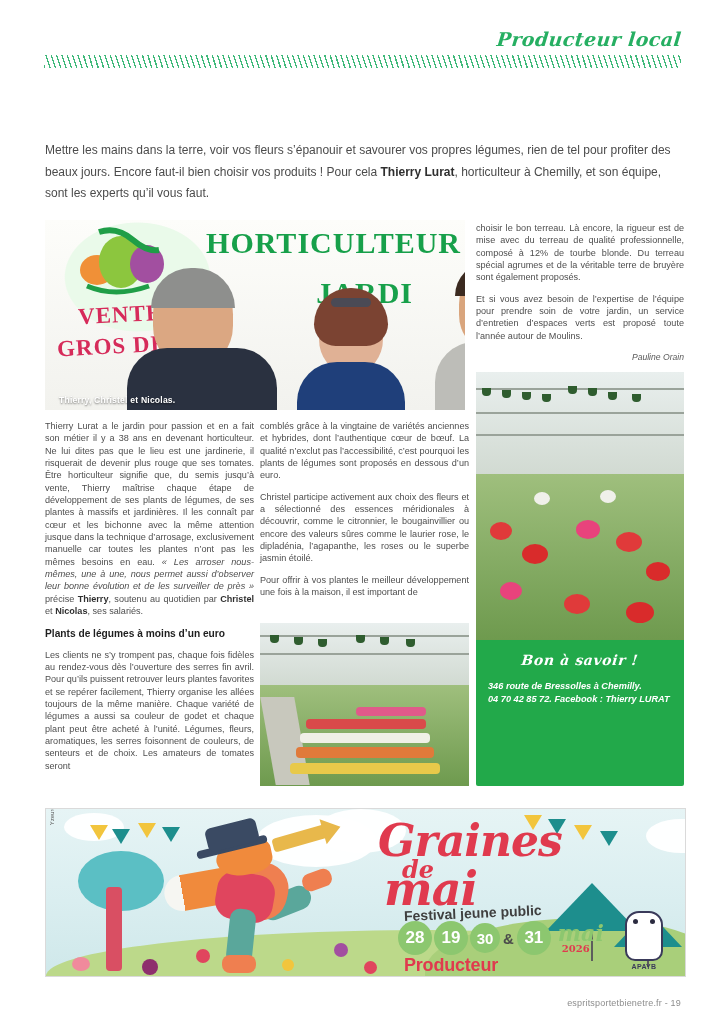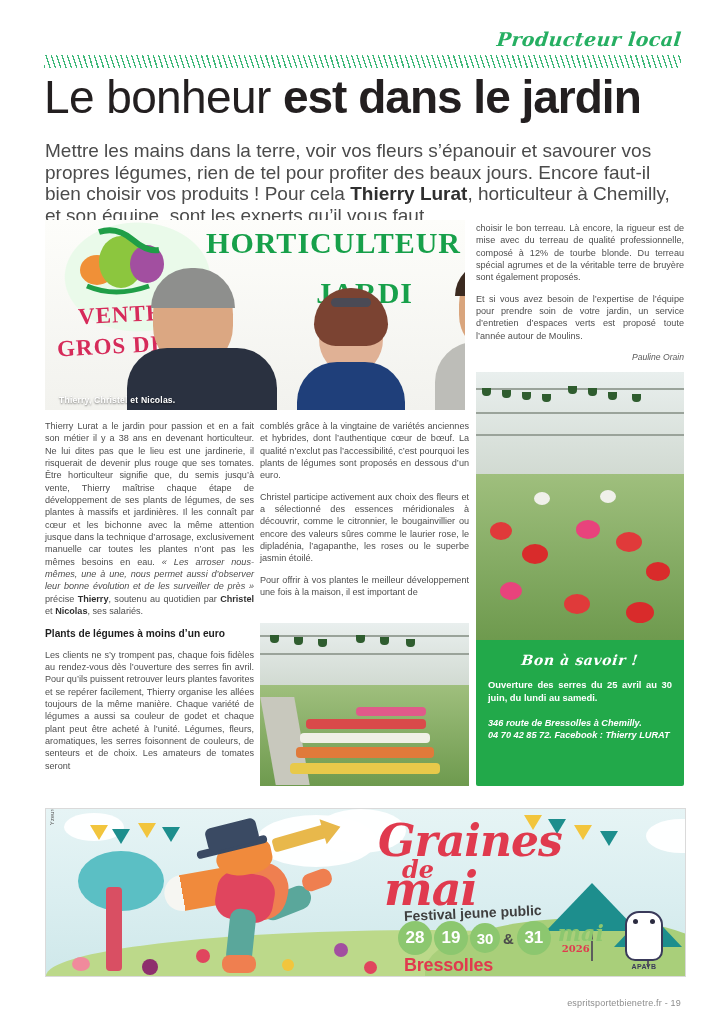--- a/index.html
+++ b/index.html
@@ -40,21 +40,21 @@
     color:#231f20;
     font-weight:300;
     letter-spacing:-.6px;
     white-space:nowrap;
   }
   h1.headline .bold{font-weight:700;letter-spacing:-1px;}
 
   .standfirst{
     position:absolute; left:45px; top:140px;
     width:640px;
-    font-size:19px;
+    font-size:12px;
     line-height:21.5px;
     color:#4b4b4b;
     font-weight:300;
   }
   .standfirst b{font-weight:700;color:#2f2f2f;}
 
   
   .col{position:absolute;font-size:9.1px;line-height:12.35px;text-align:justify;color:#4e4e4e;}
   .col p{margin:0 0 9px 0;}
   .col p:last-child{margin-bottom:0;}
@@ -224,21 +224,20 @@
   }
 </style>
 </head>
 <body>
 
 <div class="page">
 
   <div class="kicker">Producteur local</div>
   <div class="hatch"></div>
 
-  <h1 class="headline"><span>Le bonheur </span><span class="bold">est dans le jardin</span></h1>
 
   <div class="standfirst"><span>Mettre les mains dans la terre, voir vos fleurs s’épanouir et savourer vos propres légumes, rien de tel pour profiter des beaux jours. Encore faut-il bien choisir vos produits ! Pour cela </span><b>Thierry Lurat</b><span>, horticulteur à Chemilly, et son équipe, sont les experts qu’il vous faut.</span></div>
 
   <div class="photo" id="photo-team">
     <div class="banner">
       <svg class="veg-logo" viewBox="0 0 120 84">
         <ellipse cx="24" cy="46" rx="17" ry="15" fill="#f09037"></ellipse>
         <ellipse cx="48" cy="38" rx="22" ry="26" fill="#8cc63e"></ellipse>
         <ellipse cx="74" cy="40" rx="17" ry="19" fill="#a24fa0"></ellipse>
         <path d="M26 8 q18 -6 34 8 q14 12 26 10" stroke="#1f9e47" stroke-width="6" fill="none"></path>
@@ -293,21 +292,20 @@
       <div class="bloom" style="left:24px;top:210px;width:22px;height:18px;background:#e8437c;"></div>
       <div class="bloom" style="left:88px;top:222px;width:26px;height:20px;background:#e03a3a;"></div>
       <div class="bloom" style="left:150px;top:230px;width:28px;height:21px;background:#d92b2b;"></div>
       <div class="bloom" style="left:58px;top:120px;width:16px;height:13px;background:#f0f0ea;"></div>
       <div class="bloom" style="left:124px;top:118px;width:16px;height:13px;background:#f0f0ea;"></div>
     </div>
   </div>
 
   <div id="infobox">
     <div class="bas">Bon à savoir !</div>
-    <div class="hours">Ouverture des serres du 25 avril au 30 juin, du lundi au samedi.</div>
     <div class="addr">346 route de Bressolles à Chemilly.</div>
     <div class="addr" style="margin-top:0">04 70 42 85 72. Facebook : Thierry LURAT</div>
   </div>
 
   <div class="photo" id="photo-gh2">
     <div class="gh">
       <div class="sky"></div>
       <div class="floor"></div>
       <div class="roofbar" style="left:0;top:12px;width:100%;"></div>
       <div class="roofbar" style="left:0;top:30px;width:100%;"></div>
@@ -399,21 +397,21 @@
 
     <div class="dates">
       <div class="dcircle">28</div>
       <div class="dcircle">19</div>
       <div class="dcircle" style="width:30px;height:30px;font-size:15px;">30</div>
       <div class="damp">&amp;</div>
       <div class="dcircle">31</div>
       <div class="dmai"><span>mai</span><span class="dyear">2026</span></div>
     </div>
 
-    <div class="adplace">Bressolles</div>
+    <div class="adplace">Producteur</div>
 
     <div class="aplogo">
       <div class="mascot"></div>
       <div class="txt">APAYB</div>
     </div>
   </div>
 
   <div class="footer">espritsportetbienetre.fr - 19</div>
 </div>
 

